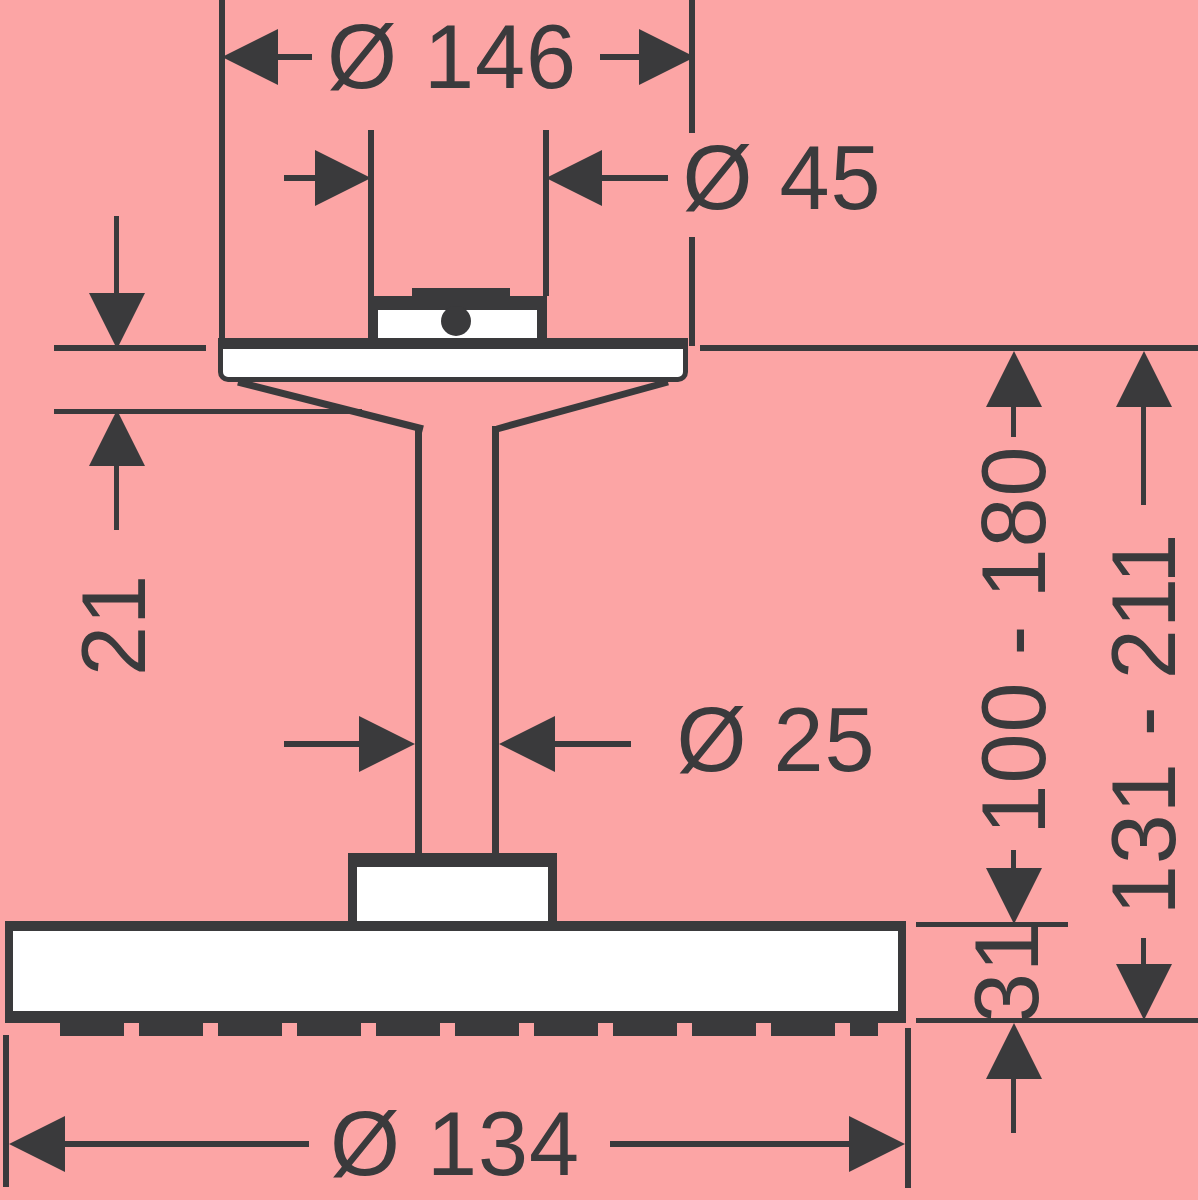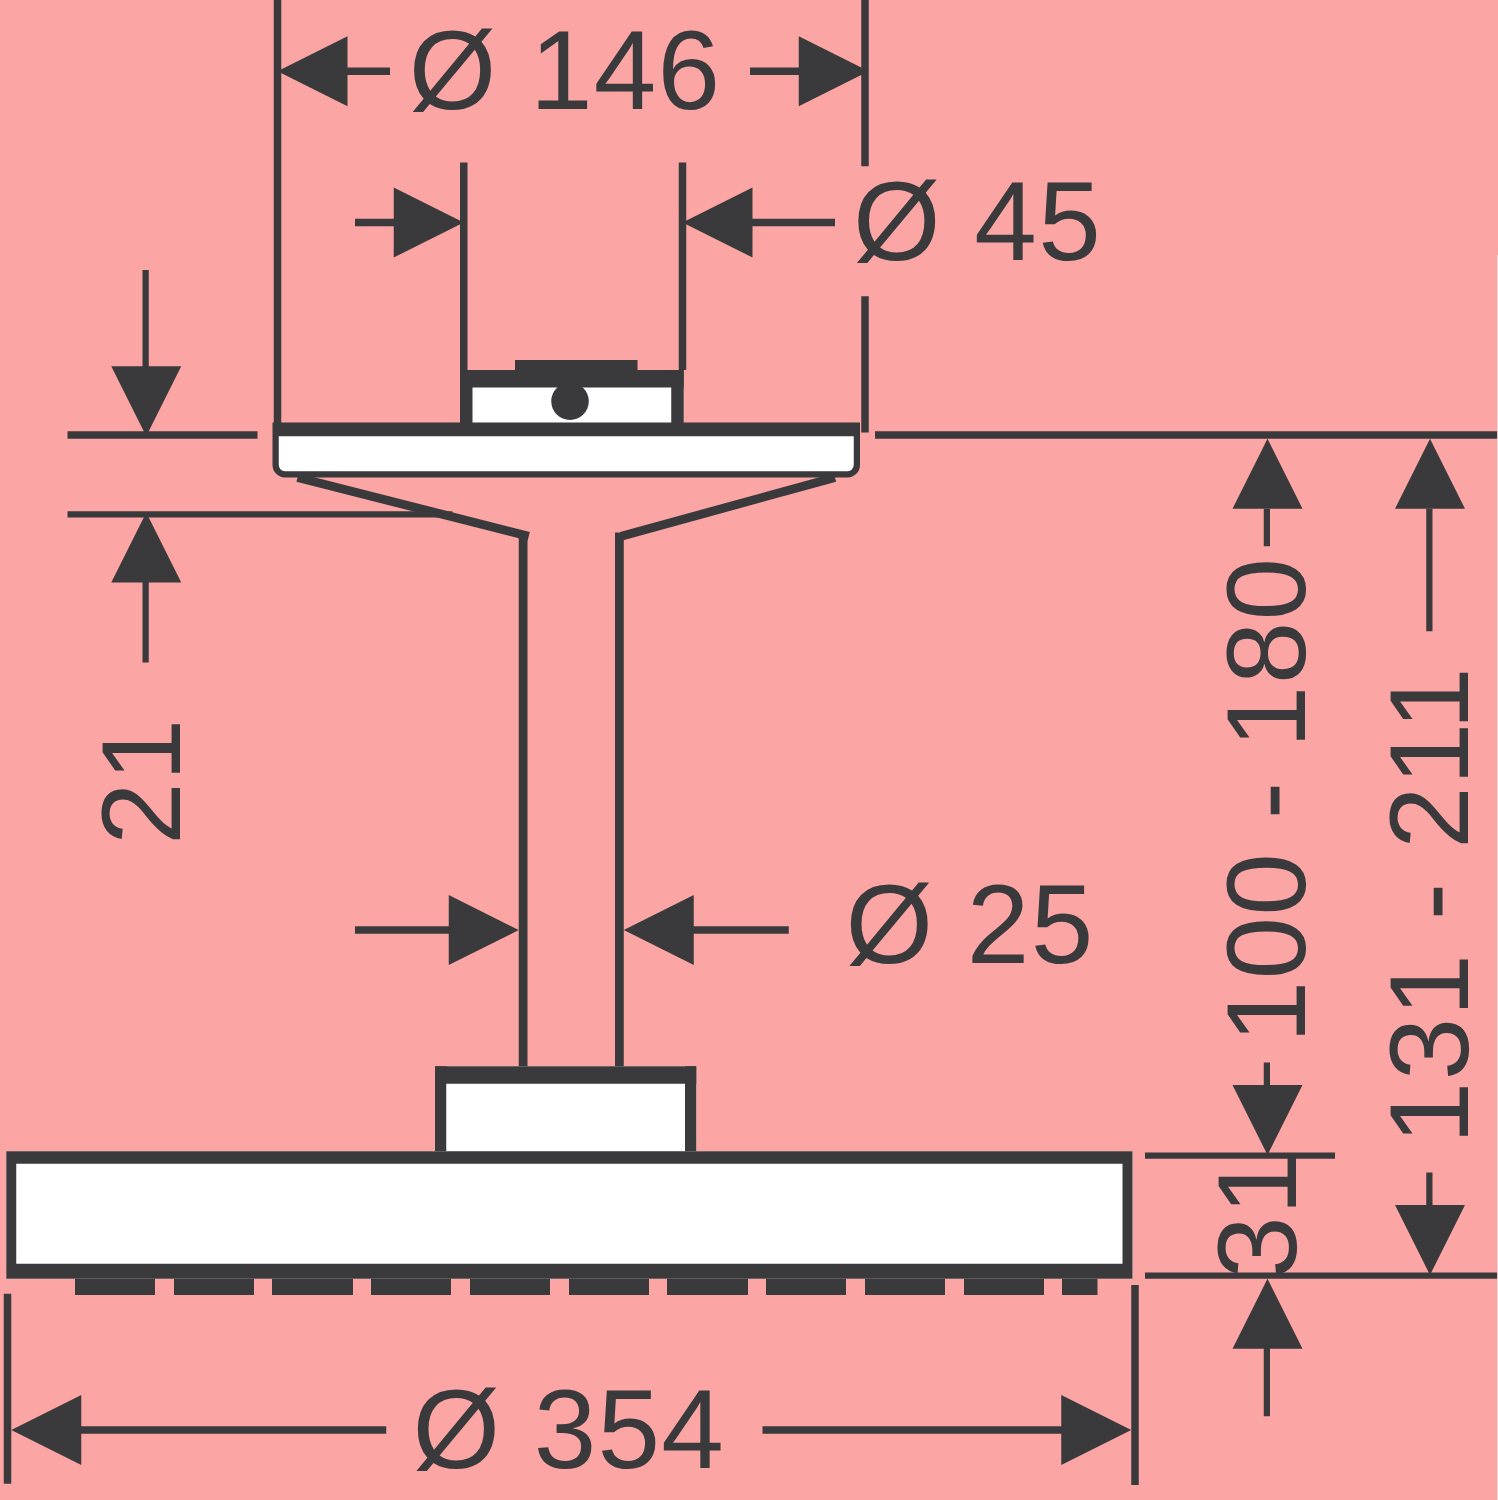--- a/index.html
+++ b/index.html
@@ -118,18 +118,18 @@
     <div class="lbl vert" style="left:1144px;top:724px;">131 - 211</div>
     <div class="ink" style="left:1141px;top:938px;width:5px;height:26px;"></div>
     <div class="ah ah-down" style="left:1116px;top:964px;"></div>
   </div>
 
   <div>
     <div class="ink" style="left:3px;top:1035px;width:6px;height:152px;"></div>
     <div class="ink" style="left:905px;top:1028px;width:6px;height:160px;"></div>
     <div class="ah ah-left" style="left:9px;top:1116px;"></div>
     <div class="ink" style="left:63px;top:1141px;width:246px;height:6px;"></div>
-    <div class="lbl" style="left:455px;top:1144px;">Ø 354</div>
+    <div class="lbl" style="left:455px;top:1144px;">Ø 134</div>
     <div class="ink" style="left:610px;top:1141px;width:240px;height:6px;"></div>
     <div class="ah ah-right" style="left:849px;top:1116px;"></div>
   </div>
 
 </div>
 
 </body></html>

